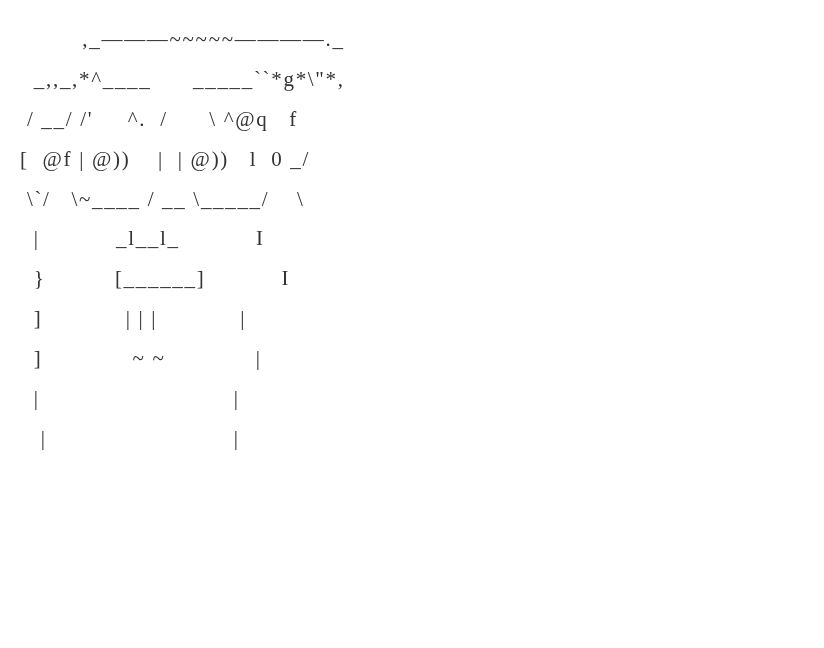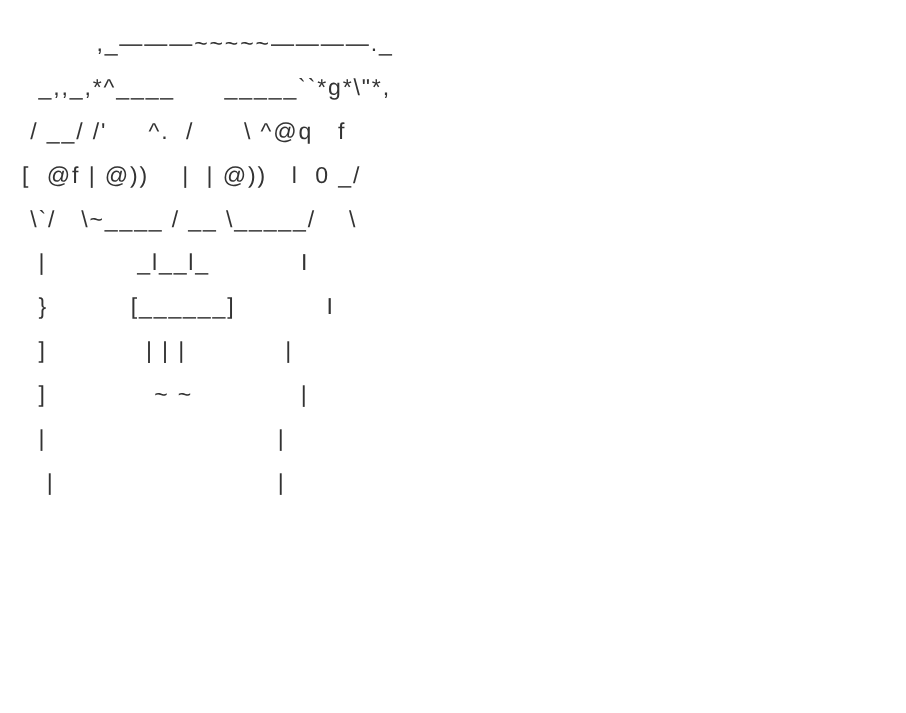--- a/index.html
+++ b/index.html
@@ -8,21 +8,21 @@
       background: #ffffff;
       font-family: 'Menlo', 'Consolas', 'Courier New', monospace;
       font-size: 21px;
       line-height: 1.9;
       letter-spacing: 0.08em;
       color: #333333;
     }
     pre {
       margin: 0;
       white-space: pre;
-      font-family: Liberation Sans, sans-serif;
+      font-family: Liberation Serif, serif;
     }
   </style>
 </head>
 <body>
 
 <pre><span>         ,_———~~~~~————._</span>
 <span>  _,,_,*^____      _____``*g*\"*,</span>
 <span> / __/ /'     ^.  /      \ ^@q   f</span>
 <span>[  @f | @))    |  | @))   l  0 _/</span>
 <span> \`/   \~____ / __ \_____/    \</span>

